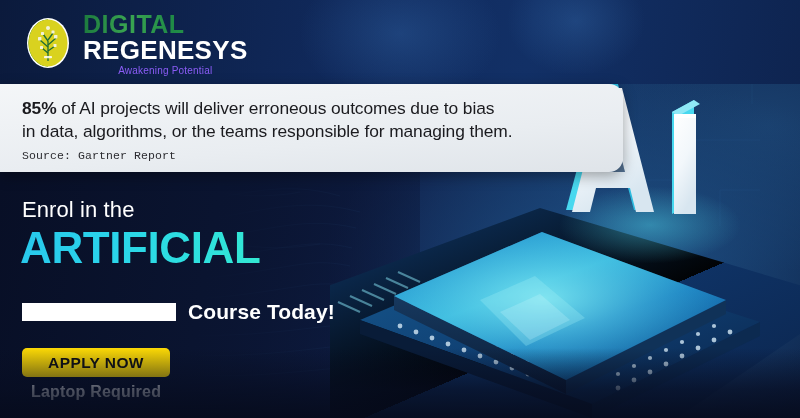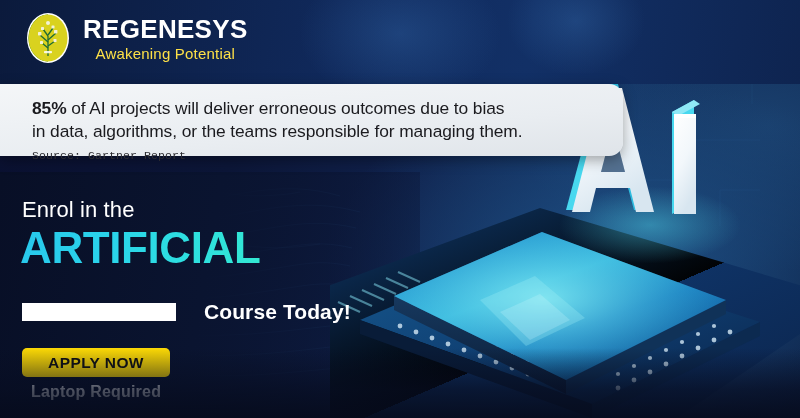--- a/index.html
+++ b/index.html
@@ -69,31 +69,31 @@
     font-size:25px; font-weight:bold; letter-spacing:.5px; line-height:.98;
     background:linear-gradient(92deg,#1c7a3e 0%,#3aa551 28%,#1f8a46 55%,#2f9c4d 78%,#19713a 100%);
     -webkit-background-clip:text; background-clip:text; color:transparent;
     text-shadow:none;
   }
   .logo-regenesys {
     font-size:26px; font-weight:bold; letter-spacing:.3px; line-height:1.05;
     color:#ffffff;
   }
   .logo-tag {
-    font-size:15px; color:#fde047; letter-spacing:.2px;
+    font-size:10px; color:#8b5cf6; letter-spacing:.2px;
     text-align:center; margin-top:1px;
   }
 
   
   .stat-panel {
-    position:absolute; left:0; top:84px; width:623px; height:72px;
+    position:absolute; left:0; top:84px; width:623px; height:88px;
     background:linear-gradient(175deg,#f4f6f8 0%,#e9edf1 62%,#dfe4e9 100%);
     border-top-right-radius:14px; border-bottom-right-radius:14px;
     box-shadow:0 4px 14px rgba(0,0,0,.35);
-    padding:13px 40px 0 32px;
+    padding:13px 40px 0 22px;
   }
   .stat-line {
     font-size:17.4px; line-height:23px; color:#1b1b1f; letter-spacing:-.1px;
     white-space:nowrap;
   }
   .stat-line b { font-weight:bold; }
   .stat-source {
     margin-top:6px; font-size:11.5px; color:#2c2c31; letter-spacing:.1px;font-family:Liberation Mono, monospace;
   }
 
@@ -107,21 +107,21 @@
     font-size:44px; font-weight:bold; letter-spacing:-.4px; line-height:1;
     background:linear-gradient(97deg,#28c8ec 0%,#2ad4ea 38%,#2ee0df 72%,#33e8d2 100%);
     -webkit-background-clip:text; background-clip:text; color:transparent;
     white-space:nowrap;
   }
   .hl-1 { top:226px; }
   .hl-2 { top:258px; }
 
   .course-row {
     position:absolute; left:22px; top:300px;
-    display:flex; align-items:center; gap:28px;
+    display:flex; align-items:center; gap:12px;
   }
   .course-bar {
     width:154px; height:18px; background:#ffffff;
   }
   .course-text {
     font-size:21px; font-weight:bold; color:#ffffff; letter-spacing:.1px;
   }
 
   
   .cta {
@@ -338,20 +338,21 @@
           <rect x="19" y="17" width="3" height="3" rx="0.6"></rect>
           <rect x="29.5" y="15.5" width="3" height="3" rx="0.6"></rect>
           <circle cx="26" cy="13" r="2"></circle>
         </g>
         <g fill="#ffffff" opacity="0.85">
           <rect x="22" y="41" width="8" height="2.2" rx="0.8"></rect>
         </g>
       </svg>
     </div>
     <div class="logo-text">
+      <div class="logo-digital">DIGITAL</div>
       <div class="logo-regenesys">REGENESYS</div>
       <div class="logo-tag">Awakening Potential</div>
     </div>
   </div>
 
   <div class="stat-panel">
     <div class="stat-line">
       <b>85%</b><span> of AI projects will deliver erroneous outcomes due to bias</span>
     </div>
     <div class="stat-line">in data, algorithms, or the teams responsible for managing them.</div>

